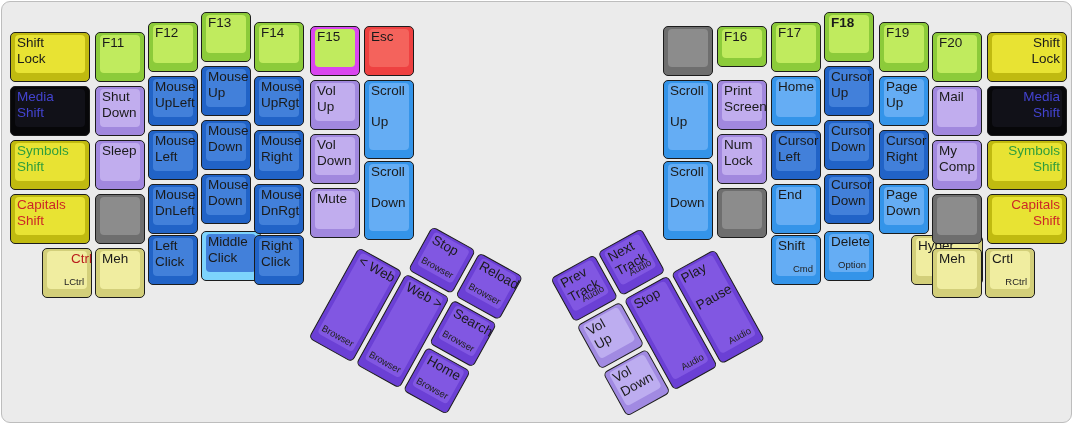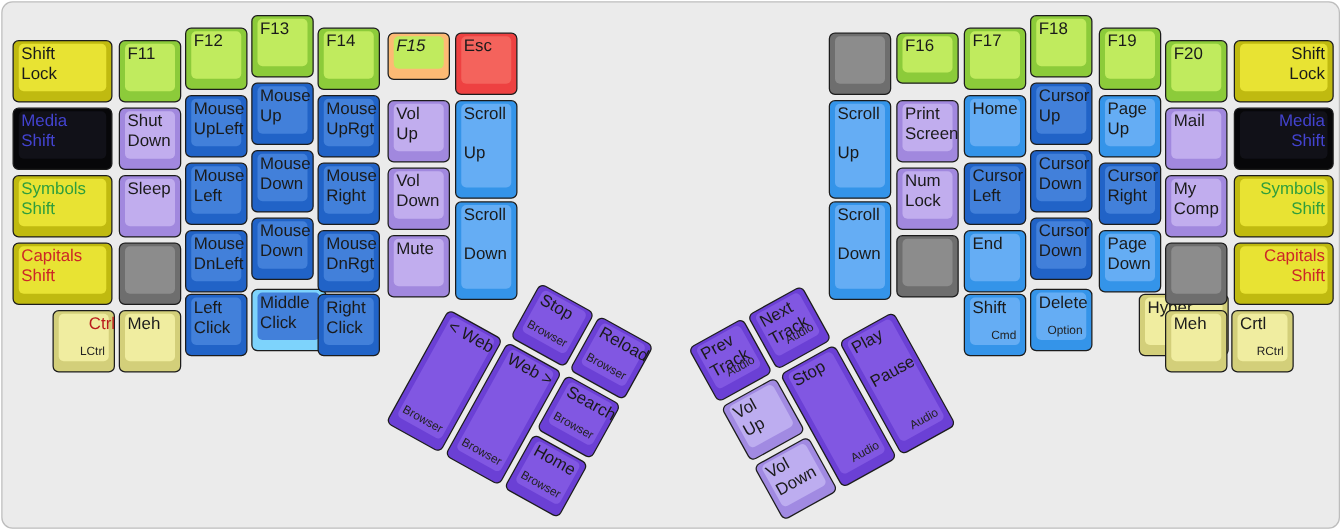--- a/index.html
+++ b/index.html
@@ -179,21 +179,21 @@
             <div class="ln">DnRgt</div>
           </div>
         </div>
         <div class="key" style="left: 252px; top: 233px; width: 50px; height: 50px; background: rgb(33, 99, 199);">
           <div class="cap" style="background: rgb(66, 128, 218);"></div>
           <div class="lbl" style="color: rgb(26, 26, 26);">
             <div class="ln">Right</div>
             <div class="ln">Click</div>
           </div>
         </div>
-        <div class="key" style="left: 308px; top: 24px; width: 50px; height: 38px; background: #fdba74; font-style: italic;">
+        <div class="key" style="left: 308px; top: 24px; width: 50px; height: 50px; background: #d946ef;">
           <div class="cap" style="background: rgb(192, 235, 94);"></div>
           <div class="lbl" style="color: rgb(26, 26, 26);">
             <div class="ln">F15</div>
           </div>
         </div>
         <div class="key" style="left: 308px; top: 78px; width: 50px; height: 50px; background: rgb(161, 136, 222);">
           <div class="cap" style="background: rgb(193, 173, 238);"></div>
           <div class="lbl" style="color: rgb(26, 26, 26);">
             <div class="ln">Vol</div>
             <div class="ln">Up</div>
@@ -305,21 +305,21 @@
         </div>
         <div class="key" style="left: 769px; top: 233px; width: 50px; height: 50px; background: rgb(52, 148, 233);">
           <div class="cap" style="background: rgb(101, 173, 244);"></div>
           <div class="lbl" style="color: rgb(26, 26, 26);">
             <div class="ln">Shift</div>
           </div>
           <div class="sub">Cmd</div>
         </div>
         <div class="key" style="left: 822px; top: 10px; width: 50px; height: 50px; background: rgb(140, 203, 58);">
           <div class="cap" style="background: rgb(192, 235, 94);"></div>
-          <div class="lbl" style="color: rgb(26, 26, 26);">
+          <div class="lbl" style="color: rgb(26, 26, 26); font-weight: bold;">
             <div class="ln">F18</div>
           </div>
         </div>
         <div class="key" style="left: 822px; top: 64px; width: 50px; height: 50px; background: rgb(33, 99, 199);">
           <div class="cap" style="background: rgb(66, 128, 218);"></div>
           <div class="lbl" style="color: rgb(26, 26, 26);">
             <div class="ln">Cursor</div>
             <div class="ln">Up</div>
           </div>
         </div>

